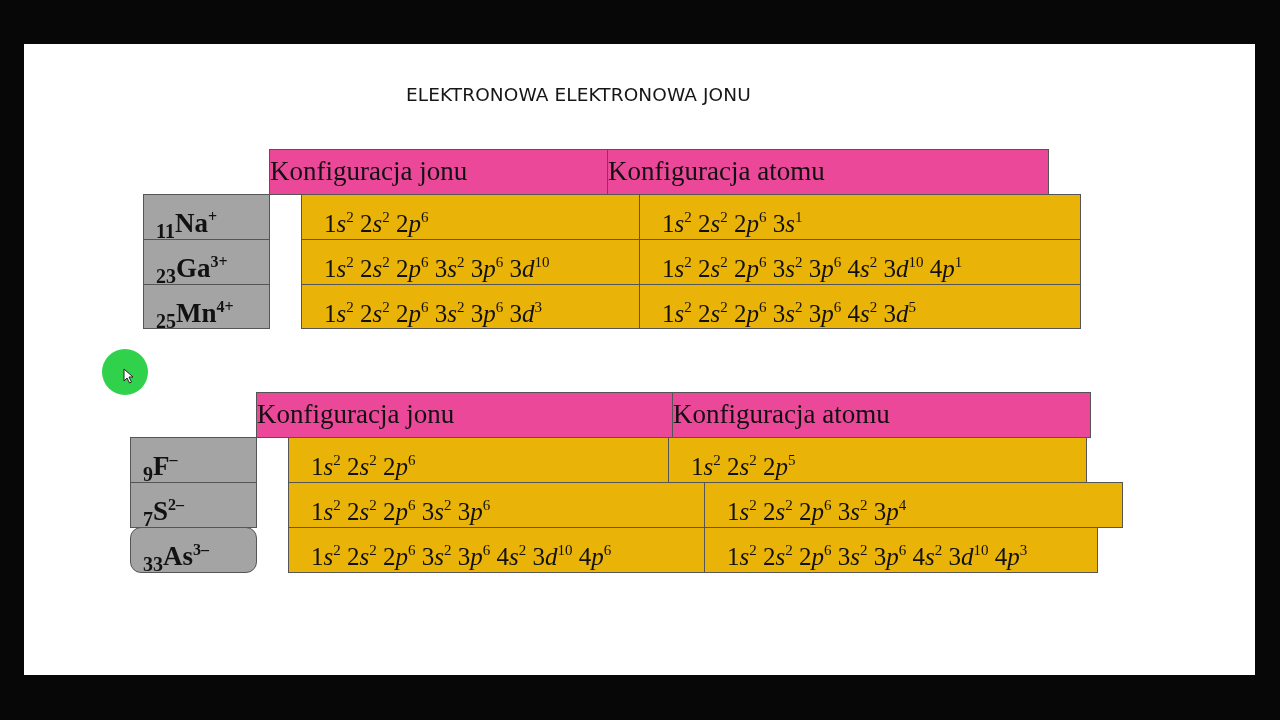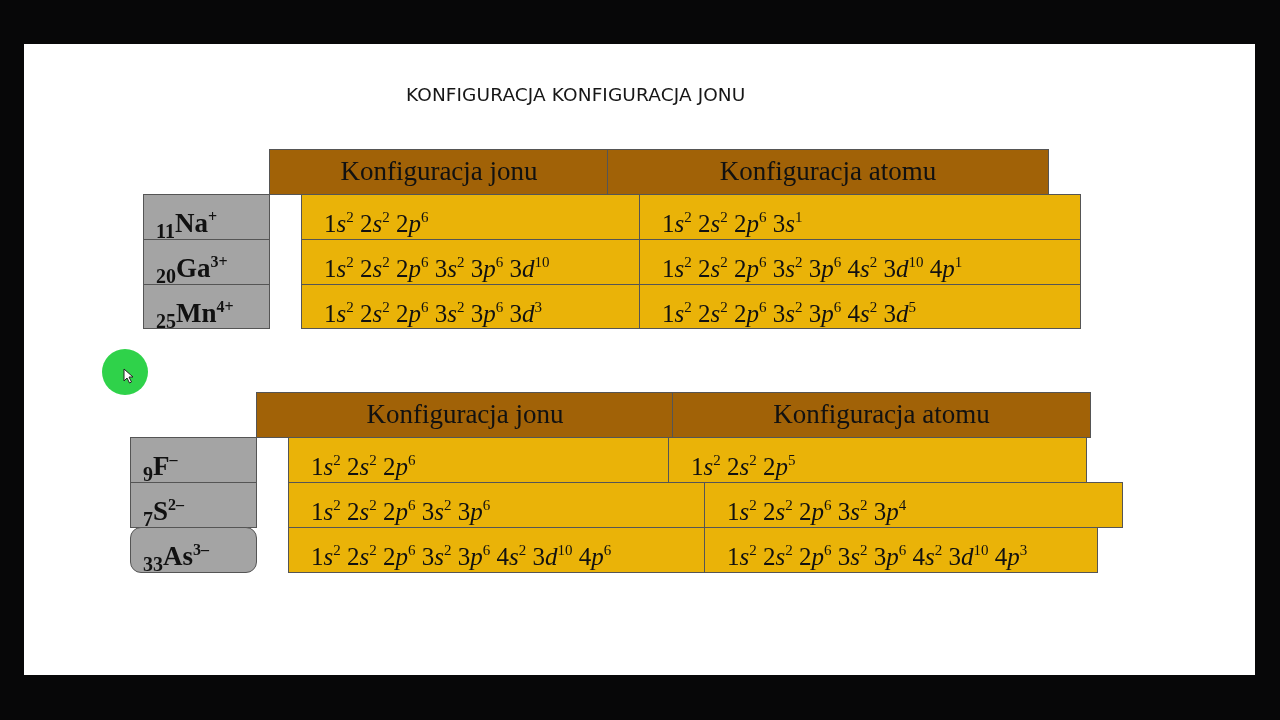--- a/index.html
+++ b/index.html
@@ -1,46 +1,46 @@
 <!DOCTYPE html>
 <html><head>
   <meta charset="utf-8">
   <style>
     html, body { margin:0; padding:0; }
     body { width:1280px; height:720px; background:#070708; position:relative; overflow:hidden; }
     .page { position:absolute; left:24px; top:44px; width:1231px; height:631px; background:#ffffff; }
     .title { position:absolute; left:406px; top:84px; font-family:"DejaVu Sans", sans-serif; font-size:18.5px; color:#161616; letter-spacing:0.1px; white-space:nowrap; }
     .tbl { position:absolute; font-family:"Liberation Serif", serif; color:#111; }
     .cell { position:absolute; box-sizing:border-box; border:1.5px solid #555; white-space:nowrap; overflow:hidden; }
-    .hdr { background:#a16207; font-size:27px; text-align:center; line-height:42px; }
+    .hdr { background:#ec4899; font-size:27px; line-height:42px; }
     .lbl { background:#a4a4a4; font-weight:bold; font-size:27px; padding-left:12px; line-height:44px; }
     .val { background:#eab308; font-size:25px; padding-left:22px; line-height:44px;margin-left:32px; }
     .lbl sub { font-size:20px; vertical-align:-6px;margin-top:19px; }
     .lbl sup { font-size:16px; vertical-align:10px; font-weight:bold; }
     .orb { font-style:normal; }
     .orb i { font-style:italic; }
     .orb sup { font-size:15px; vertical-align:10px; }
     .cursor { position:absolute; left:102px; top:349px; width:46px; height:46px; border-radius:50%; background:#2fd24a; }
     .cursor svg { position:absolute; left:21px; top:19px; }
   </style>
 </head>
 <body>
 
 <div class="page"></div>
-<div class="title">KONFIGURACJA KONFIGURACJA JONU</div>
+<div class="title">ELEKTRONOWA ELEKTRONOWA JONU</div>
 
 <div class="tbl">
   <div class="cell hdr" style="left:269px;top:149px;width:340px;height:46px;">Konfiguracja jonu</div>
   <div class="cell hdr" style="left:607px;top:149px;width:442px;height:46px;">Konfiguracja atomu</div>
 
   <div class="cell lbl" style="left:143px;top:194px;width:127px;height:46px;"><sub>11</sub><span>Na</span><sup>+</sup></div>
   <div class="cell val orb" style="left:269px;top:194px;width:340px;height:46px;"><span>1<i>s</i><sup>2</sup></span> <span>2<i>s</i><sup>2</sup></span> <span>2<i>p</i><sup>6</sup></span></div>
   <div class="cell val orb" style="left:607px;top:194px;width:442px;height:63px;"><span>1<i>s</i><sup>2</sup></span> <span>2<i>s</i><sup>2</sup></span> <span>2<i>p</i><sup>6</sup></span> <span>3<i>s</i><sup>1</sup></span></div>
 
-  <div class="cell lbl" style="left:143px;top:239px;width:127px;height:46px;"><sub>20</sub><span>Ga</span><sup>3+</sup></div>
+  <div class="cell lbl" style="left:143px;top:239px;width:127px;height:46px;"><sub>23</sub><span>Ga</span><sup>3+</sup></div>
   <div class="cell val orb" style="left:269px;top:239px;width:340px;height:46px;"><span>1<i>s</i><sup>2</sup></span> <span>2<i>s</i><sup>2</sup></span> <span>2<i>p</i><sup>6</sup></span> <span>3<i>s</i><sup>2</sup></span> <span>3<i>p</i><sup>6</sup></span> <span>3<i>d</i><sup>10</sup></span></div>
   <div class="cell val orb" style="left:607px;top:239px;width:442px;height:46px;"><span>1<i>s</i><sup>2</sup></span> <span>2<i>s</i><sup>2</sup></span> <span>2<i>p</i><sup>6</sup></span> <span>3<i>s</i><sup>2</sup></span> <span>3<i>p</i><sup>6</sup></span> <span>4<i>s</i><sup>2</sup></span> <span>3<i>d</i><sup>10</sup></span> <span>4<i>p</i><sup>1</sup></span></div>
 
   <div class="cell lbl" style="left:143px;top:284px;width:127px;height:45px;"><sub>25</sub><span>Mn</span><sup>4+</sup></div>
   <div class="cell val orb" style="left:269px;top:284px;width:340px;height:45px;"><span>1<i>s</i><sup>2</sup></span> <span>2<i>s</i><sup>2</sup></span> <span>2<i>p</i><sup>6</sup></span> <span>3<i>s</i><sup>2</sup></span> <span>3<i>p</i><sup>6</sup></span> <span>3<i>d</i><sup>3</sup></span></div>
   <div class="cell val orb" style="left:607px;top:284px;width:442px;height:45px;"><span>1<i>s</i><sup>2</sup></span> <span>2<i>s</i><sup>2</sup></span> <span>2<i>p</i><sup>6</sup></span> <span>3<i>s</i><sup>2</sup></span> <span>3<i>p</i><sup>6</sup></span> <span>4<i>s</i><sup>2</sup></span> <span>3<i>d</i><sup>5</sup></span></div>
 </div>
 
 <div class="cursor">
   <svg width="12" height="16" viewBox="0 0 12 16">

